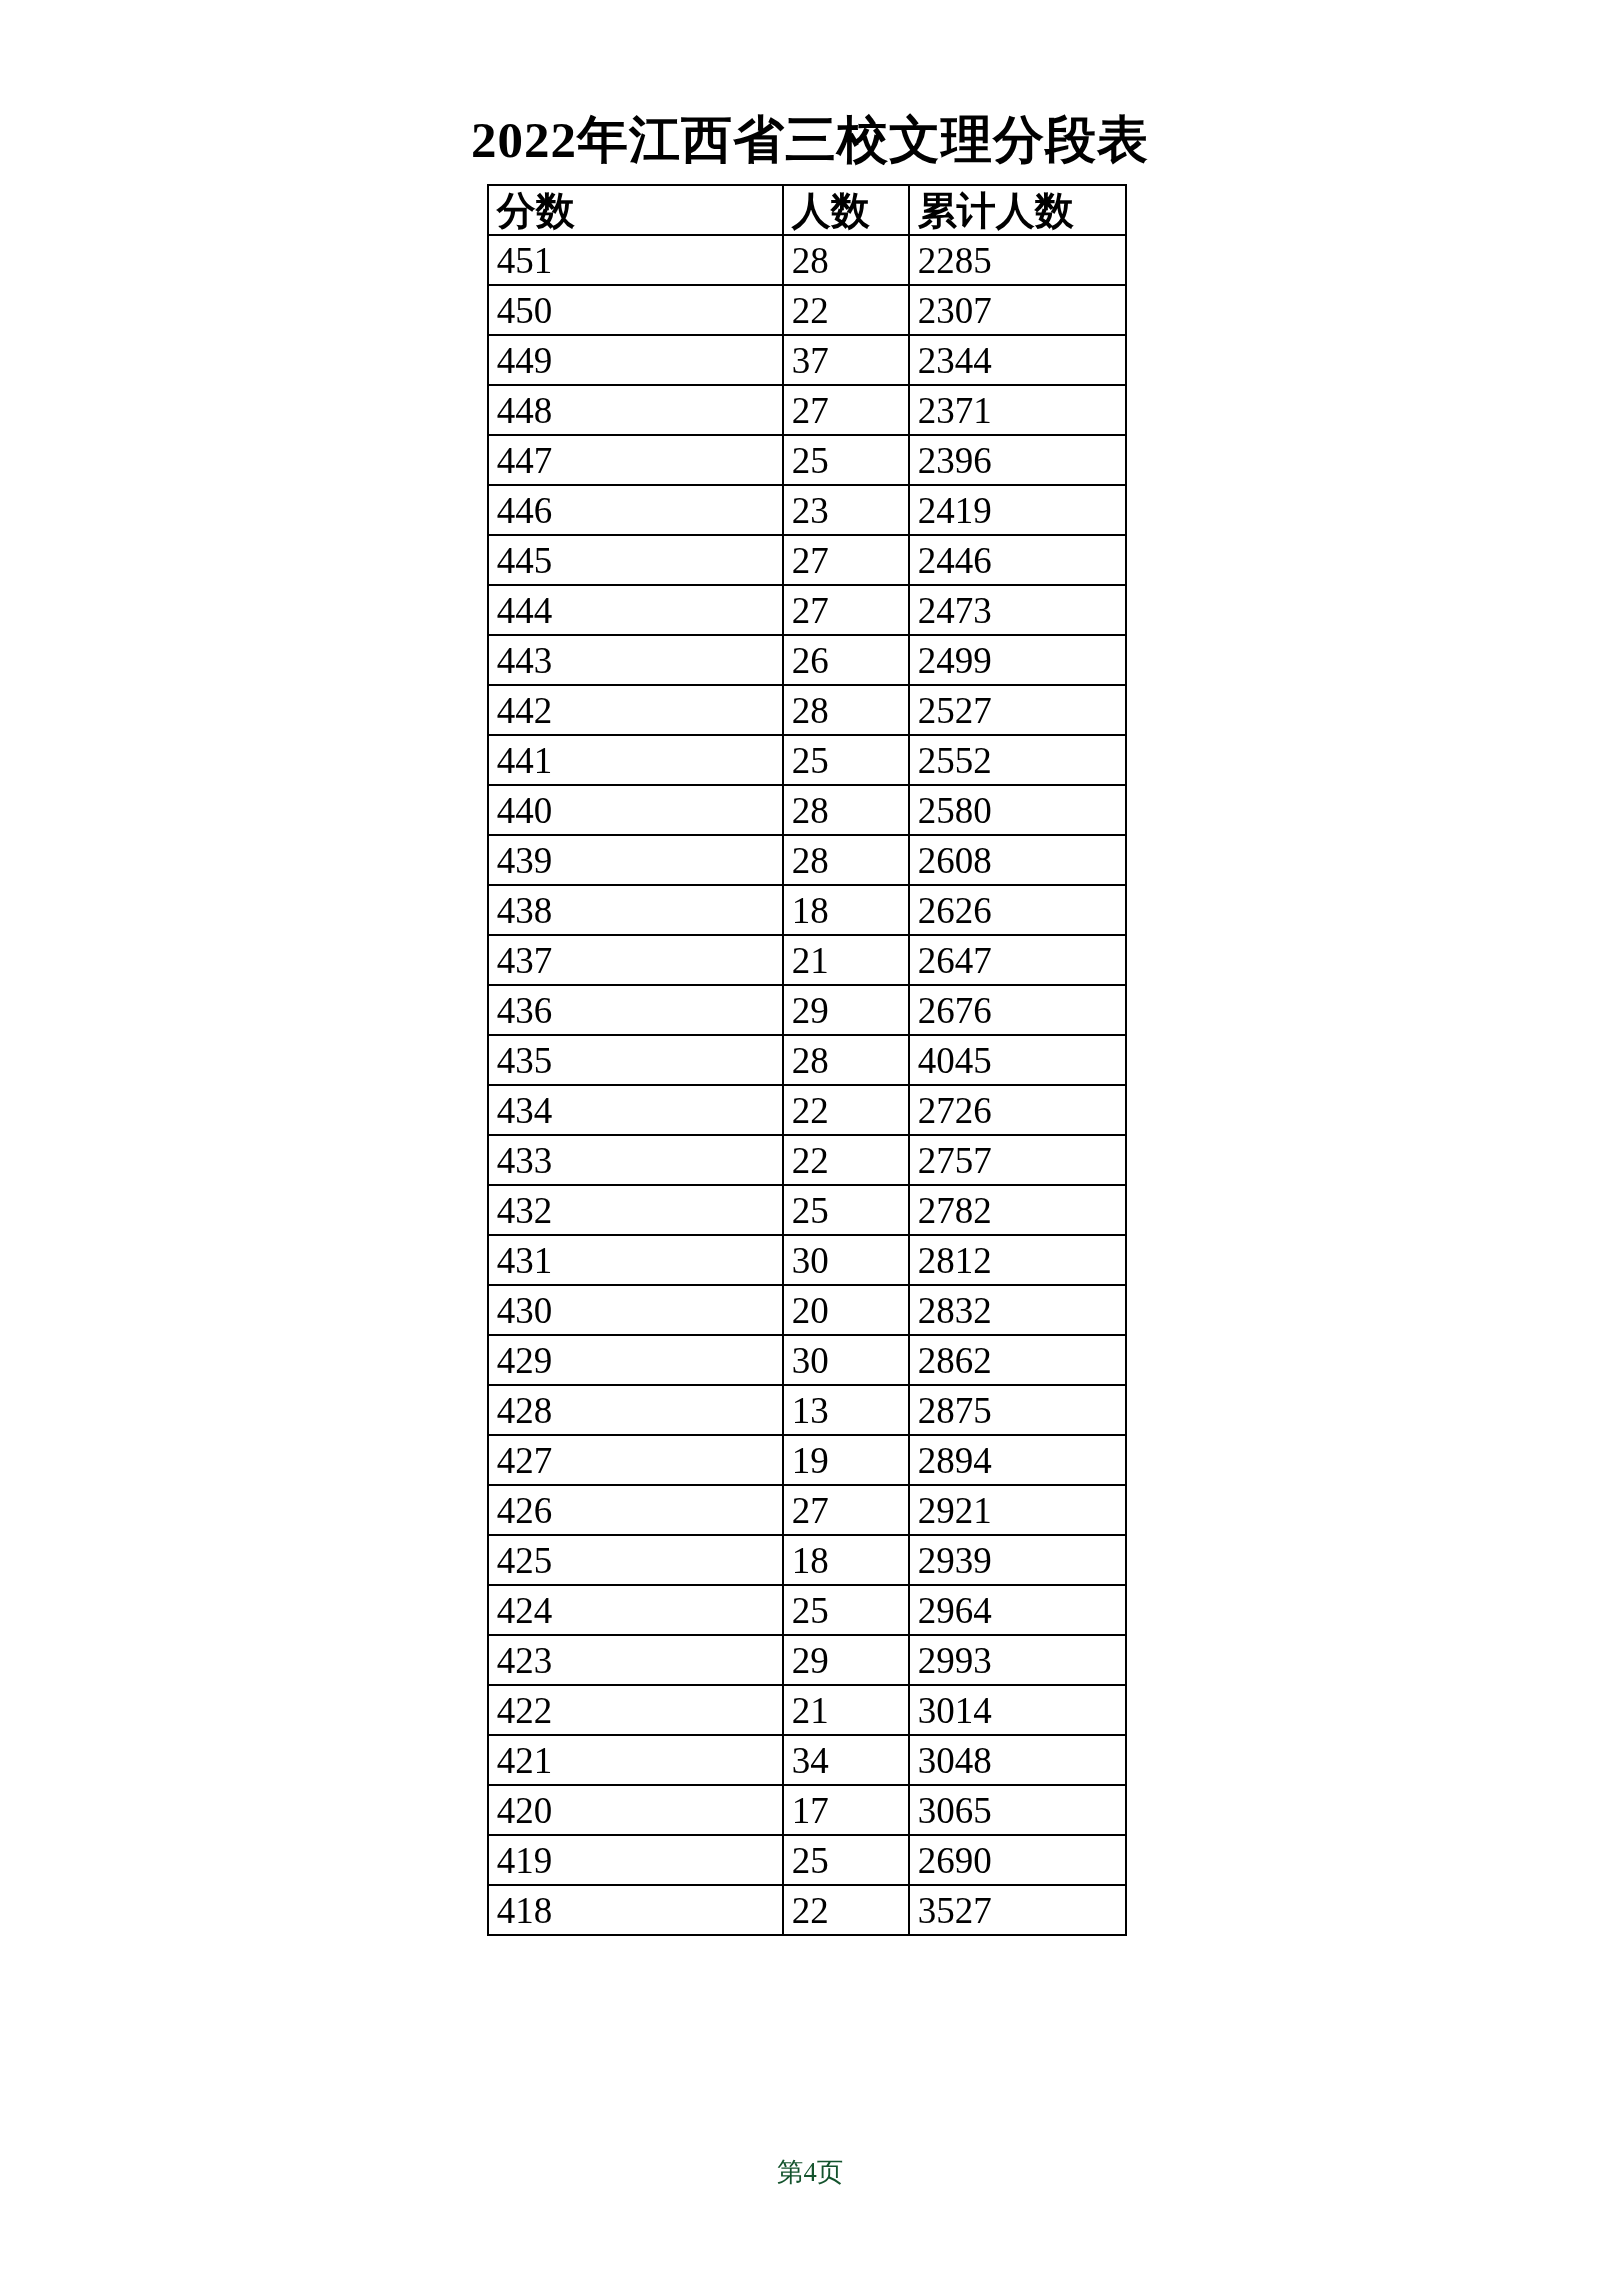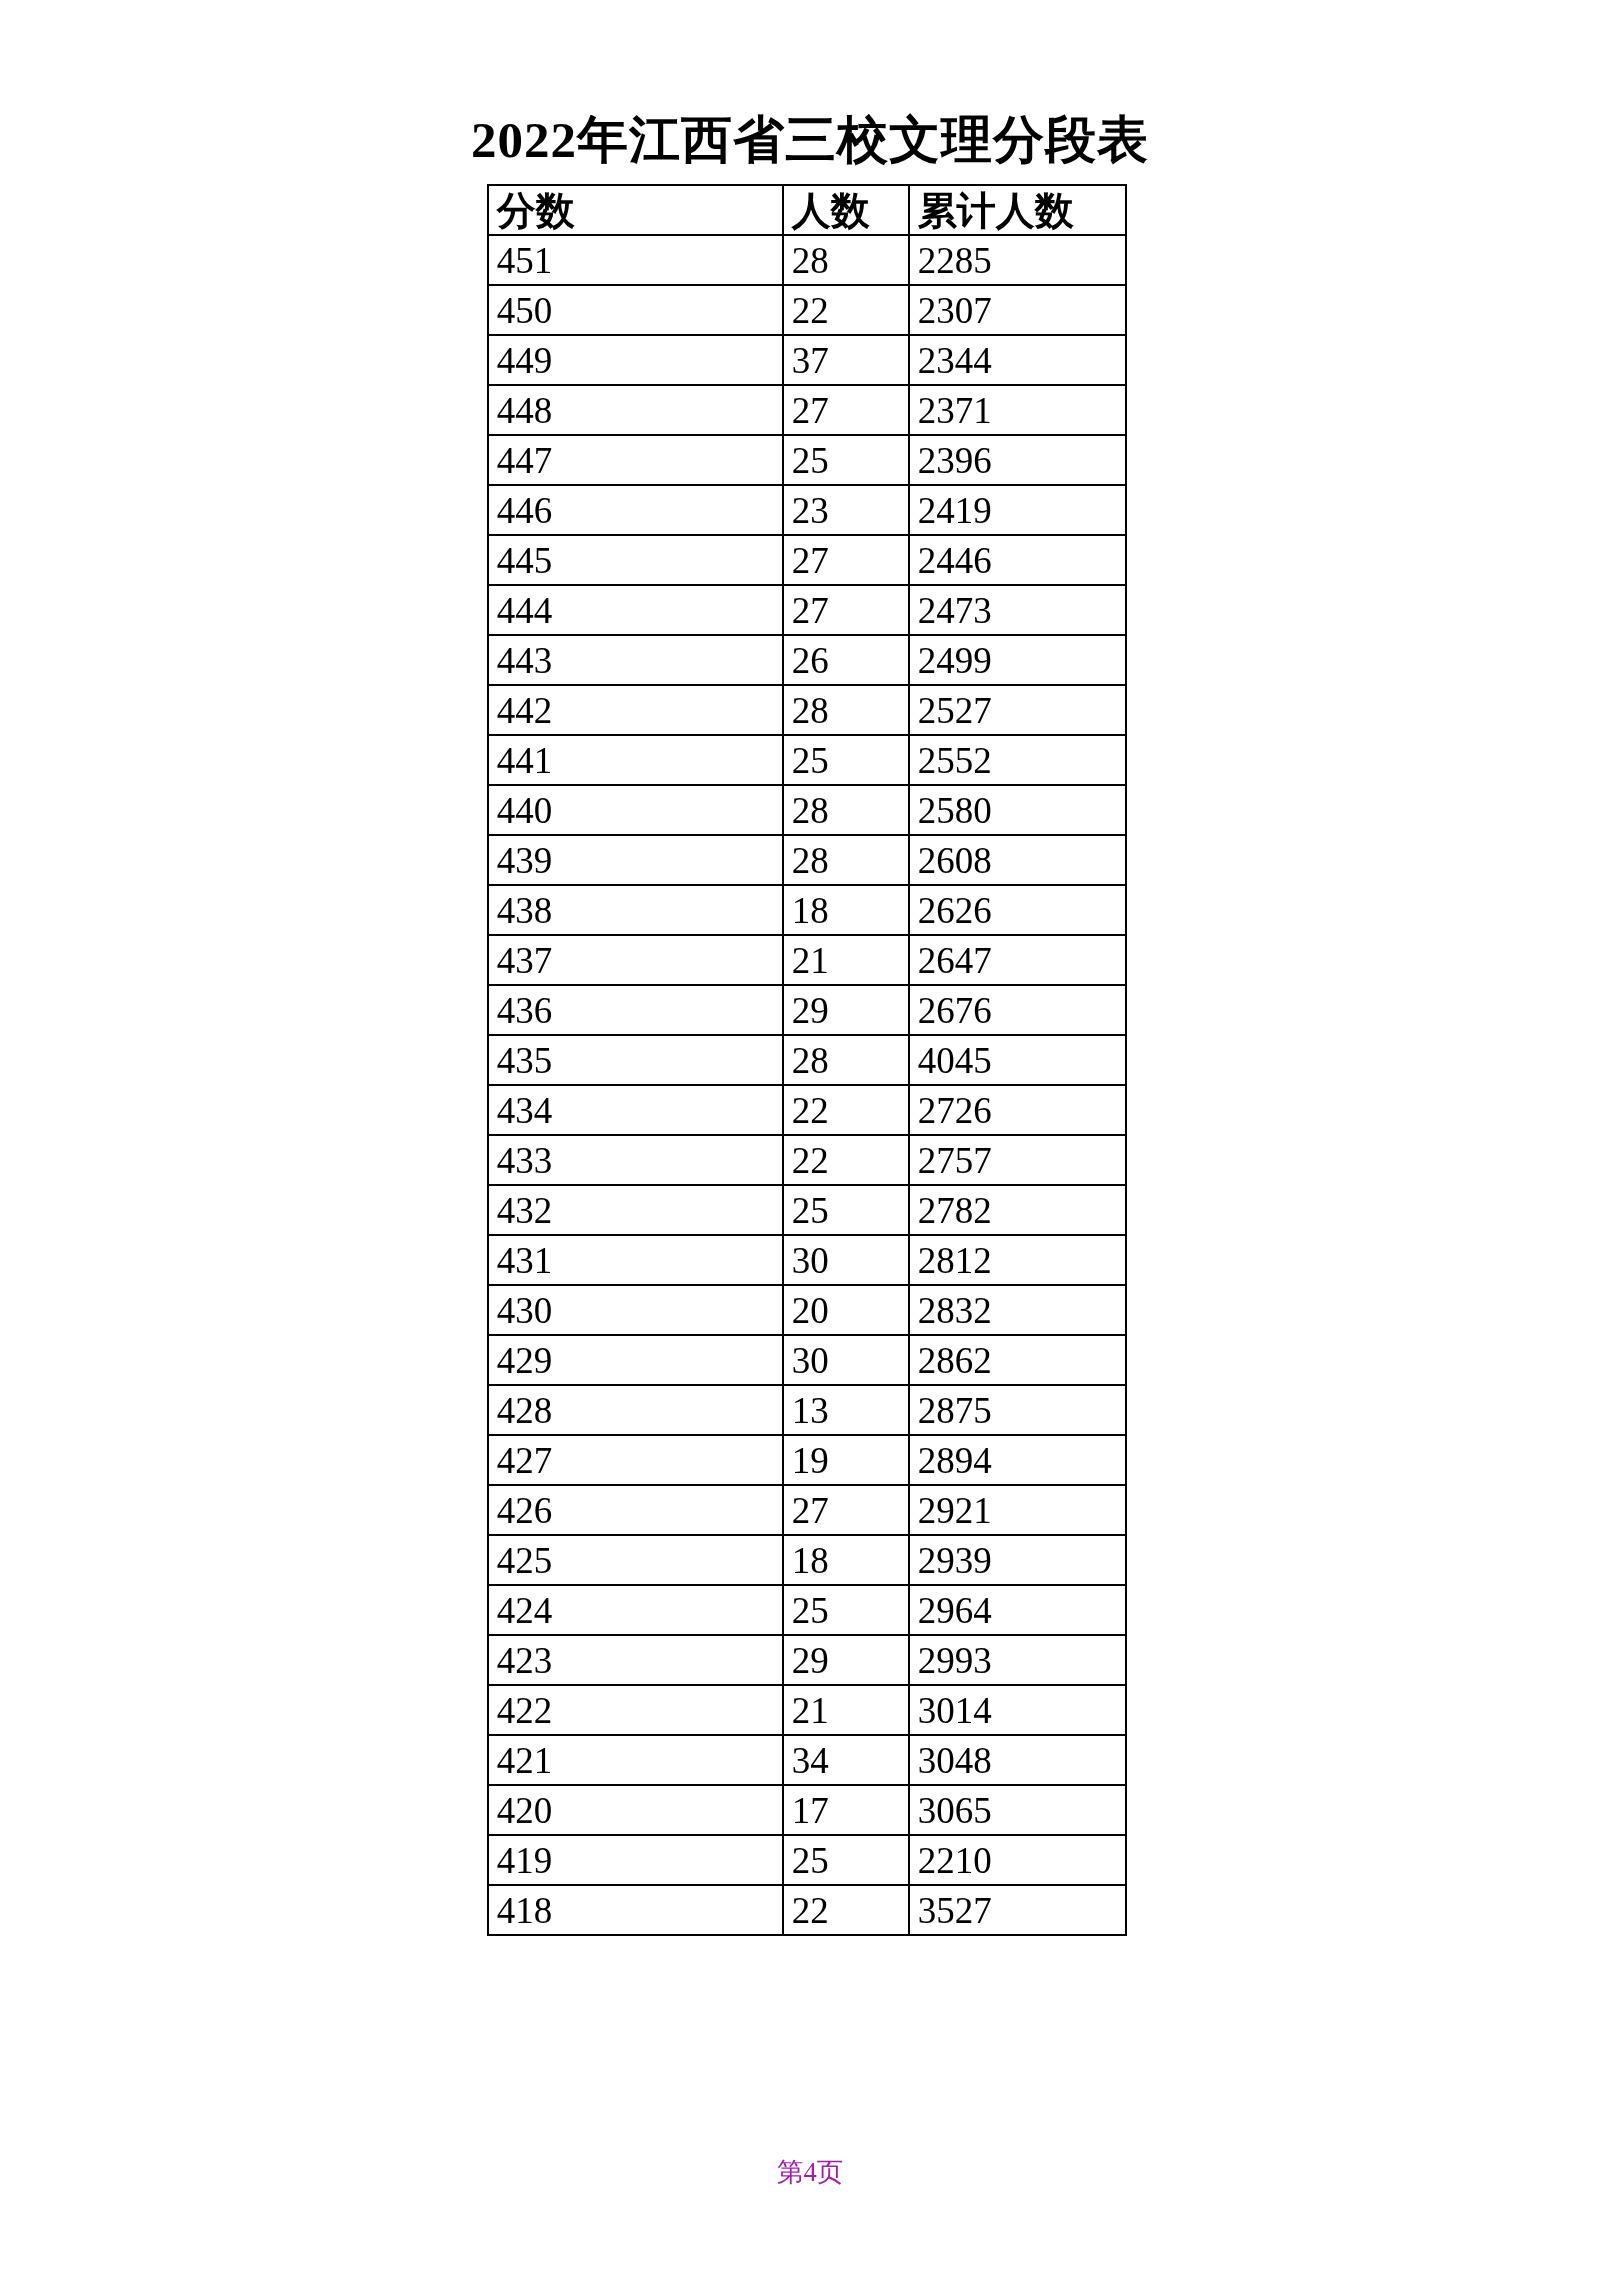--- a/index.html
+++ b/index.html
@@ -60,21 +60,21 @@
     font-weight: normal;
     line-height: 1;
   }
   .page-footer {
     position: absolute;
     top: 2154px;
     left: 0;
     width: 100%;
     text-align: center;
     font-size: 26.5px;
-    color: #a21caf;
+    color: #14532d;
   }
 </style>
 </head>
 <body>
 
 <div class="page">
 
   <div class="page-title">2022年江西省三校文理分段表</div>
 
   <table class="score-table">
@@ -248,21 +248,21 @@
           <td>3048</td>
         </tr>
         <tr>
           <td>420</td>
           <td>17</td>
           <td>3065</td>
         </tr>
         <tr>
           <td>419</td>
           <td>25</td>
-          <td>2210</td>
+          <td>2690</td>
         </tr>
         <tr>
           <td>418</td>
           <td>22</td>
           <td>3527</td>
         </tr>
       </tbody>
   </table>
 
   <div class="page-footer">第4页</div>

